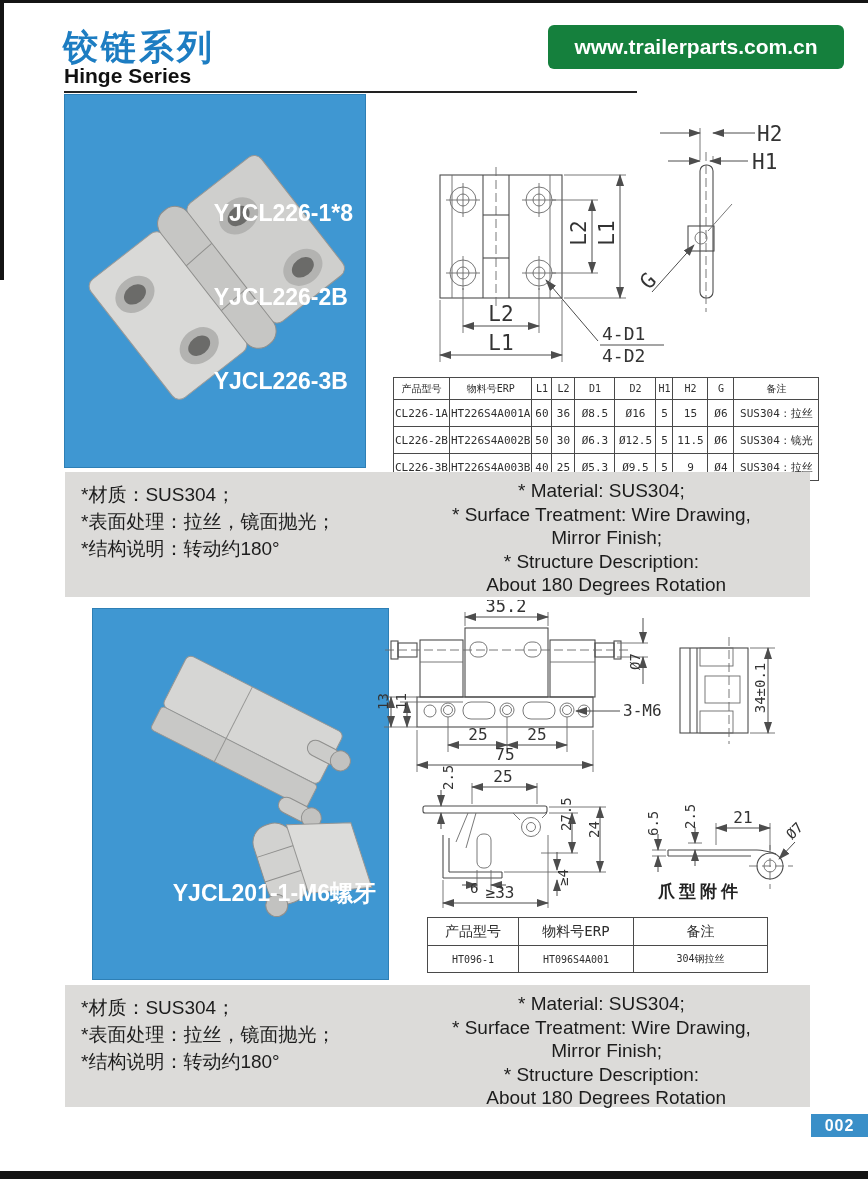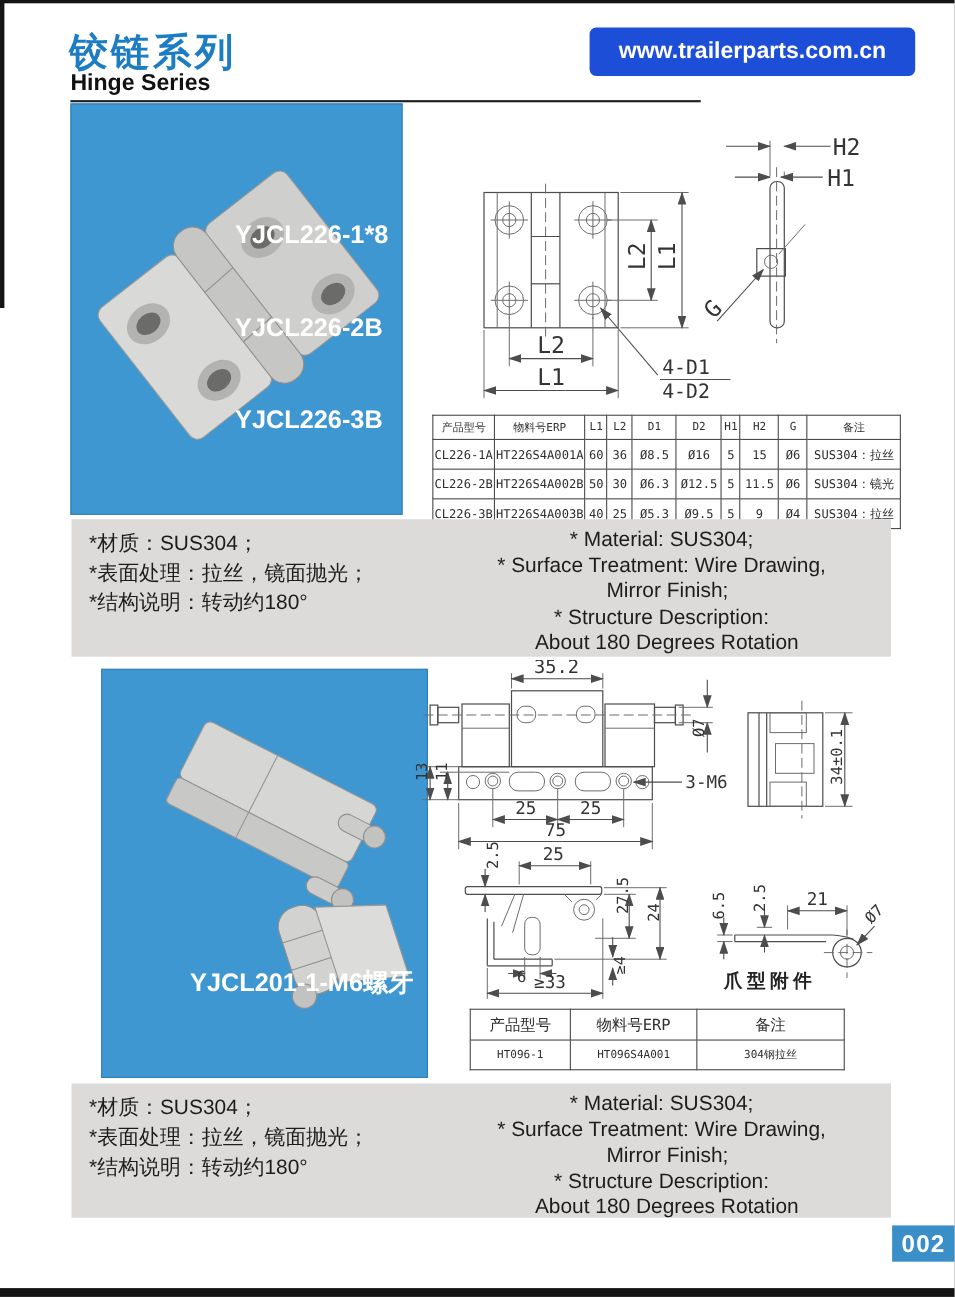--- a/index.html
+++ b/index.html
@@ -10,21 +10,21 @@
   .abs{position:absolute;}
   
   .top-border{left:0;top:0;width:868px;height:3px;background:#141414;}
   .left-border{left:0;top:0;width:4px;height:280px;background:#141414;}
   .bottom-border{left:0;top:1171px;width:868px;height:8px;background:#141414;}
   
   .title-cn{left:63px;top:24px;font-size:35px;font-weight:bold;color:#1d7dc2;letter-spacing:3px;}
   .title-en{left:64px;top:64px;font-size:21px;font-weight:bold;color:#111;}
   .header-underline{left:64px;top:91px;width:573px;height:2px;background:#222;}
   .site-banner{
-    left:536px;top:25px;width:296px;height:44px;background:#1d4ed8;border-radius:6px;
+    left:548px;top:25px;width:296px;height:44px;background:#15803d;border-radius:6px;
     display:flex;align-items:center;justify-content:center;
     color:#fff;font-size:21px;font-weight:bold;
   }
   
   .photo-box{background:#3f97d2;border:1px solid #2e7fb5;}
   .photo-box-1{left:64px;top:94px;width:300px;height:372px;}
   .photo-box-2{left:53px;top:608px;width:295px;height:370px;margin-left:39px;}
   .photo-labels{position:absolute;right:12px;bottom:16px;color:#fff;
     font-size:23px;font-weight:bold;line-height:28px;white-space:pre;}
   
@@ -47,22 +47,22 @@
   .spec-table-2 th{font-size:14px;height:25px;font-family:"DejaVu Sans Mono",monospace;}
   .spec-table-2 td{font-size:10px;height:24px;font-family:"DejaVu Sans Mono",monospace;}
   
   .notes-box{background:#dcdbd9;}
   .notes-box-1{left:65px;top:472px;width:745px;height:125px;}
   .notes-box-2{left:65px;top:985px;width:745px;height:122px;}
   .notes-cn{position:absolute;left:16px;top:9px;font-size:19px;color:#1c1c1c;line-height:27px;}
   .notes-en{position:absolute;left:387px;top:7px;font-size:19px;color:#1c1c1c;line-height:23.5px;text-align:center;}
   .note-line{white-space:pre;}
   
-  .page-badge{left:811px;top:1114px;width:57px;height:33px;background:#3a8fc8;color:#fff;
-    font-size:22px;font-weight:bold;display:flex;align-items:center;justify-content:center;letter-spacing:1px;}
+  .page-badge{left:811px;top:1114px;width:57px;height:23px;background:#3a8fc8;color:#fff;
+    font-size:16px;font-weight:bold;display:flex;align-items:center;justify-content:center;letter-spacing:1px;}
 </style>
 </head>
 <body>
 
 <div id="page">
 
   <div class="abs top-border"></div>
   <div class="abs left-border"></div>
   <div class="abs bottom-border"></div>
 

